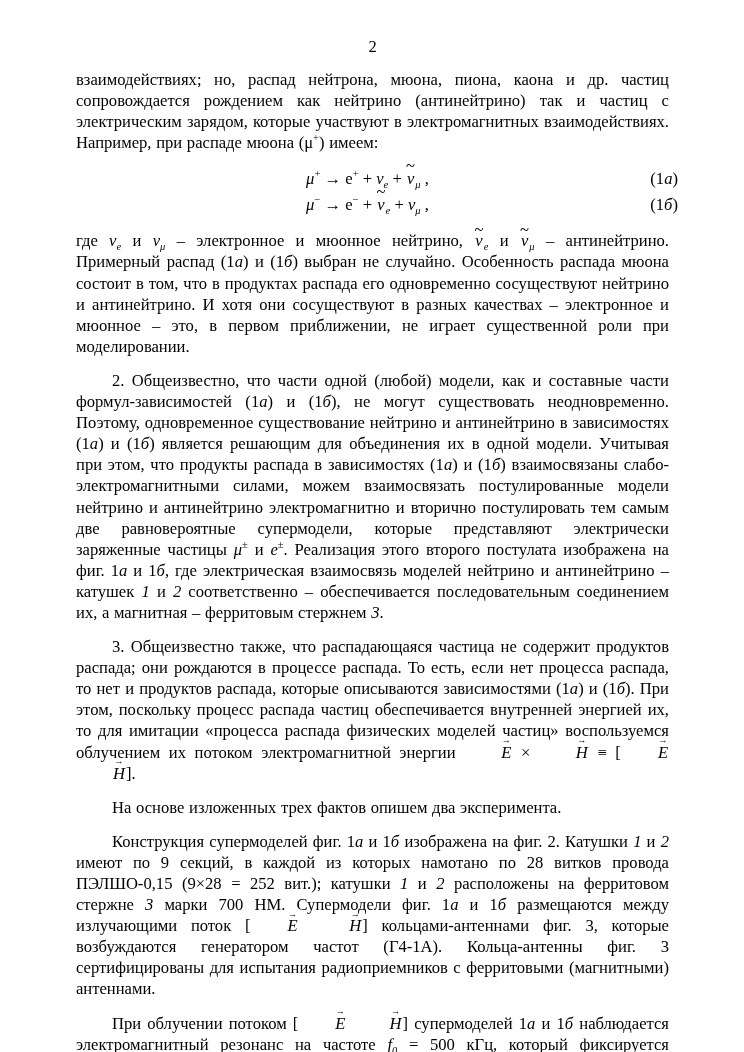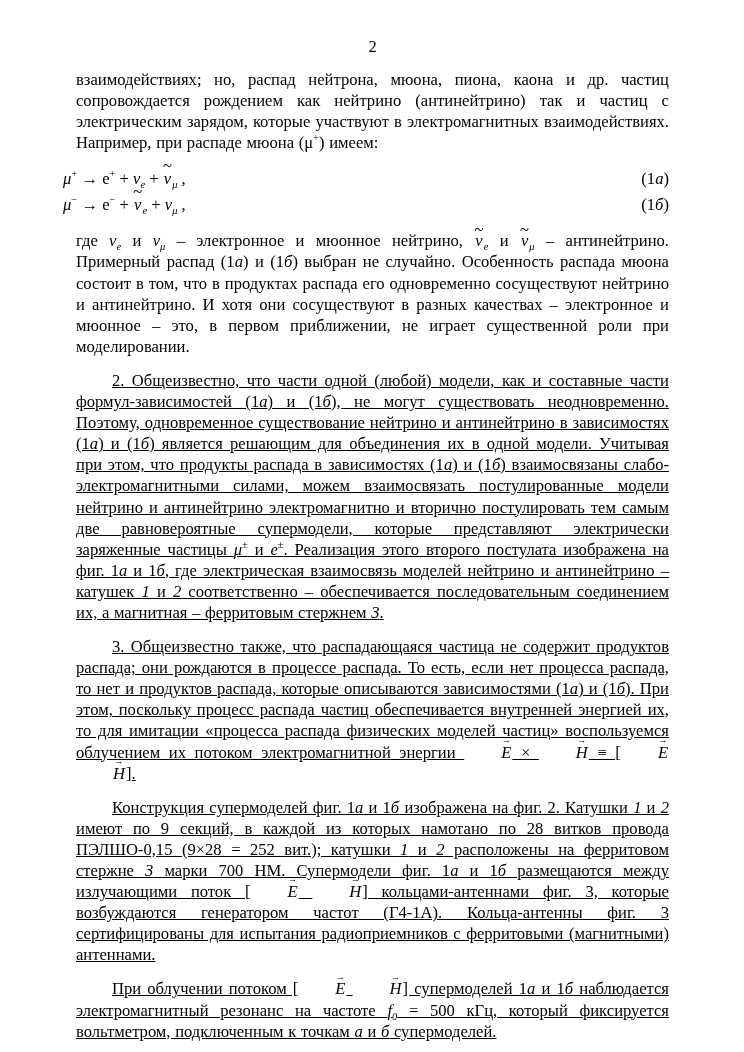--- a/index.html
+++ b/index.html
@@ -28,33 +28,32 @@
   }
   .doc-body p {
     margin: 13px;
     font-size: 16.6px;
     line-height: 21.1px;
     text-align: justify;
     word-spacing: 0.5px;
   }
   .doc-body p.indent {
     text-indent: 36px;
-    text-decoration: underline;
   }
   .eq-row {
     position: relative;
-    text-align: left;
+    text-align: center;
     font-size: 16.6px;
     line-height: 25px;
     margin: 1px 0;
   }
   .eq-body { padding-right: 10px; }
   .eq-num {
     position: absolute;
-    right: 13px;
+    right: 4px;
     top: 0;
   }
   sup, sub {
     font-size: 10.5px;
     line-height: 0;
   }
   sup { vertical-align: super; }
   sub { vertical-align: sub; font-style: italic; }
   .i { font-style: italic; }
   .acc {
@@ -84,16 +83,17 @@
 
 <div class="page">
   <div class="pagenum">2</div>
   <div class="doc-body">
       <p><span>взаимодействиях; но, распад нейтрона, мюона, пиона, каона и др. частиц сопровождается рождением как нейтрино (антинейтрино) так и частиц с электрическим зарядом, которые участвуют в электромагнитных взаимодействиях. Например, при распаде мюона (μ</span><sup>+</sup><span>) имеем:</span></p>
       <div class="eq-row"><span class="eq-body"><span class="i">μ</span><sup>+</sup><span> → e</span><sup>+</sup><span> + </span><span class="i">ν</span><sub>e</sub><span> + </span><span class="acc tld"><span class="acc-mark">~</span><span>ν</span></span><sub>μ</sub><span> ,</span></span><span class="eq-num"><span>(1</span><span class="i">а</span><span>)</span></span></div>
       <div class="eq-row"><span class="eq-body"><span class="i">μ</span><sup>−</sup><span> → e</span><sup>−</sup><span> + </span><span class="acc tld"><span class="acc-mark">~</span><span>ν</span></span><sub>e</sub><span> + </span><span class="i">ν</span><sub>μ</sub><span> ,</span></span><span class="eq-num"><span>(1</span><span class="i">б</span><span>)</span></span></div>
       <p><span>где </span><span class="i">ν</span><sub>e</sub><span> и </span><span class="i">ν</span><sub>μ</sub><span> – электронное и мюонное нейтрино, </span><span class="acc tld"><span class="acc-mark">~</span><span>ν</span></span><sub>e</sub><span> и </span><span class="acc tld"><span class="acc-mark">~</span><span>ν</span></span><sub>μ</sub><span> – антинейтрино. Примерный распад (1</span><span class="i">а</span><span>) и (1</span><span class="i">б</span><span>) выбран не случайно. Особенность распада мюона состоит в том, что в продуктах распада его одновременно сосуществуют нейтрино и антинейтрино. И хотя они сосуществуют в разных качествах – электронное и мюонное – это, в первом приближении, не играет существенной роли при моделировании.</span></p>
       <p class="indent"><span>2. Общеизвестно, что части одной (любой) модели, как и составные части формул-зависимостей (1</span><span class="i">а</span><span>) и (1</span><span class="i">б</span><span>), не могут существовать неодновременно. Поэтому, одновременное существование нейтрино и антинейтрино в зависимостях (1</span><span class="i">а</span><span>) и (1</span><span class="i">б</span><span>) является решающим для объединения их в одной модели. Учитывая при этом, что продукты распада в зависимостях (1</span><span class="i">а</span><span>) и (1</span><span class="i">б</span><span>) взаимосвязаны слабо-электромагнитными силами, можем взаимосвязать постулированные модели нейтрино и антинейтрино электромагнитно и вторично постулировать тем самым две равновероятные супермодели, которые представляют электрически заряженные частицы </span><span class="i">μ</span><sup>±</sup><span> и </span><span class="i">e</span><sup>±</sup><span>. Реализация этого второго постулата изображена на фиг. 1</span><span class="i">а</span><span> и 1</span><span class="i">б</span><span>, где электрическая взаимосвязь моделей нейтрино и антинейтрино – катушек </span><span class="i">1</span><span> и </span><span class="i">2</span><span> соответственно – обеспечивается последовательным соединением их, а магнитная – ферритовым стержнем </span><span class="i">3</span><span>.</span></p>
       <p class="indent"><span>3. Общеизвестно также, что распадающаяся частица не содержит продуктов распада; они рождаются в процессе распада. То есть, если нет процесса распада, то нет и продуктов распада, которые описываются зависимостями (1</span><span class="i">а</span><span>) и (1</span><span class="i">б</span><span>). При этом, поскольку процесс распада частиц обеспечивается внутренней энергией их, то для имитации «процесса распада физических моделей частиц» воспользуемся облучением их потоком электромагнитной энергии </span><span class="acc vec"><span class="acc-mark">→</span><span>E</span></span><span> × </span><span class="acc vec"><span class="acc-mark">→</span><span>H</span></span><span> ≡ [</span><span class="acc vec"><span class="acc-mark">→</span><span>E</span></span><span> </span><span class="acc vec"><span class="acc-mark">→</span><span>H</span></span><span>].</span></p>
+      <p class="indent"><span>На основе изложенных трех фактов опишем два эксперимента.</span></p>
       <p class="indent"><span>Конструкция супермоделей фиг. 1</span><span class="i">а</span><span> и 1</span><span class="i">б</span><span> изображена на фиг. 2. Катушки </span><span class="i">1</span><span> и </span><span class="i">2</span><span> имеют по 9 секций, в каждой из которых намотано по 28 витков провода ПЭЛШО-0,15 (9×28 = 252 вит.); катушки </span><span class="i">1</span><span> и </span><span class="i">2</span><span> расположены на ферритовом стержне </span><span class="i">3</span><span> марки 700 НМ. Супермодели фиг. 1</span><span class="i">а</span><span> и 1</span><span class="i">б</span><span> размещаются между излучающими поток [</span><span class="acc vec"><span class="acc-mark">→</span><span>E</span></span><span> </span><span class="acc vec"><span class="acc-mark">→</span><span>H</span></span><span>] кольцами-антеннами фиг. 3, которые возбуждаются генератором частот (Г4-1А). Кольца-антенны фиг. 3 сертифицированы для испытания радиоприемников с ферритовыми (магнитными) антеннами.</span></p>
       <p class="indent"><span>При облучении потоком [</span><span class="acc vec"><span class="acc-mark">→</span><span>E</span></span><span> </span><span class="acc vec"><span class="acc-mark">→</span><span>H</span></span><span>] супермоделей 1</span><span class="i">а</span><span> и 1</span><span class="i">б</span><span> наблюдается электромагнитный резонанс на частоте </span><span class="i">f</span><sub>0</sub><span> = 500 кГц, который фиксируется вольтметром, подключенным к точкам </span><span class="i">а</span><span> и </span><span class="i">б</span><span> супермоделей.</span></p>
     </div>
 </div>
 
 </body></html>

